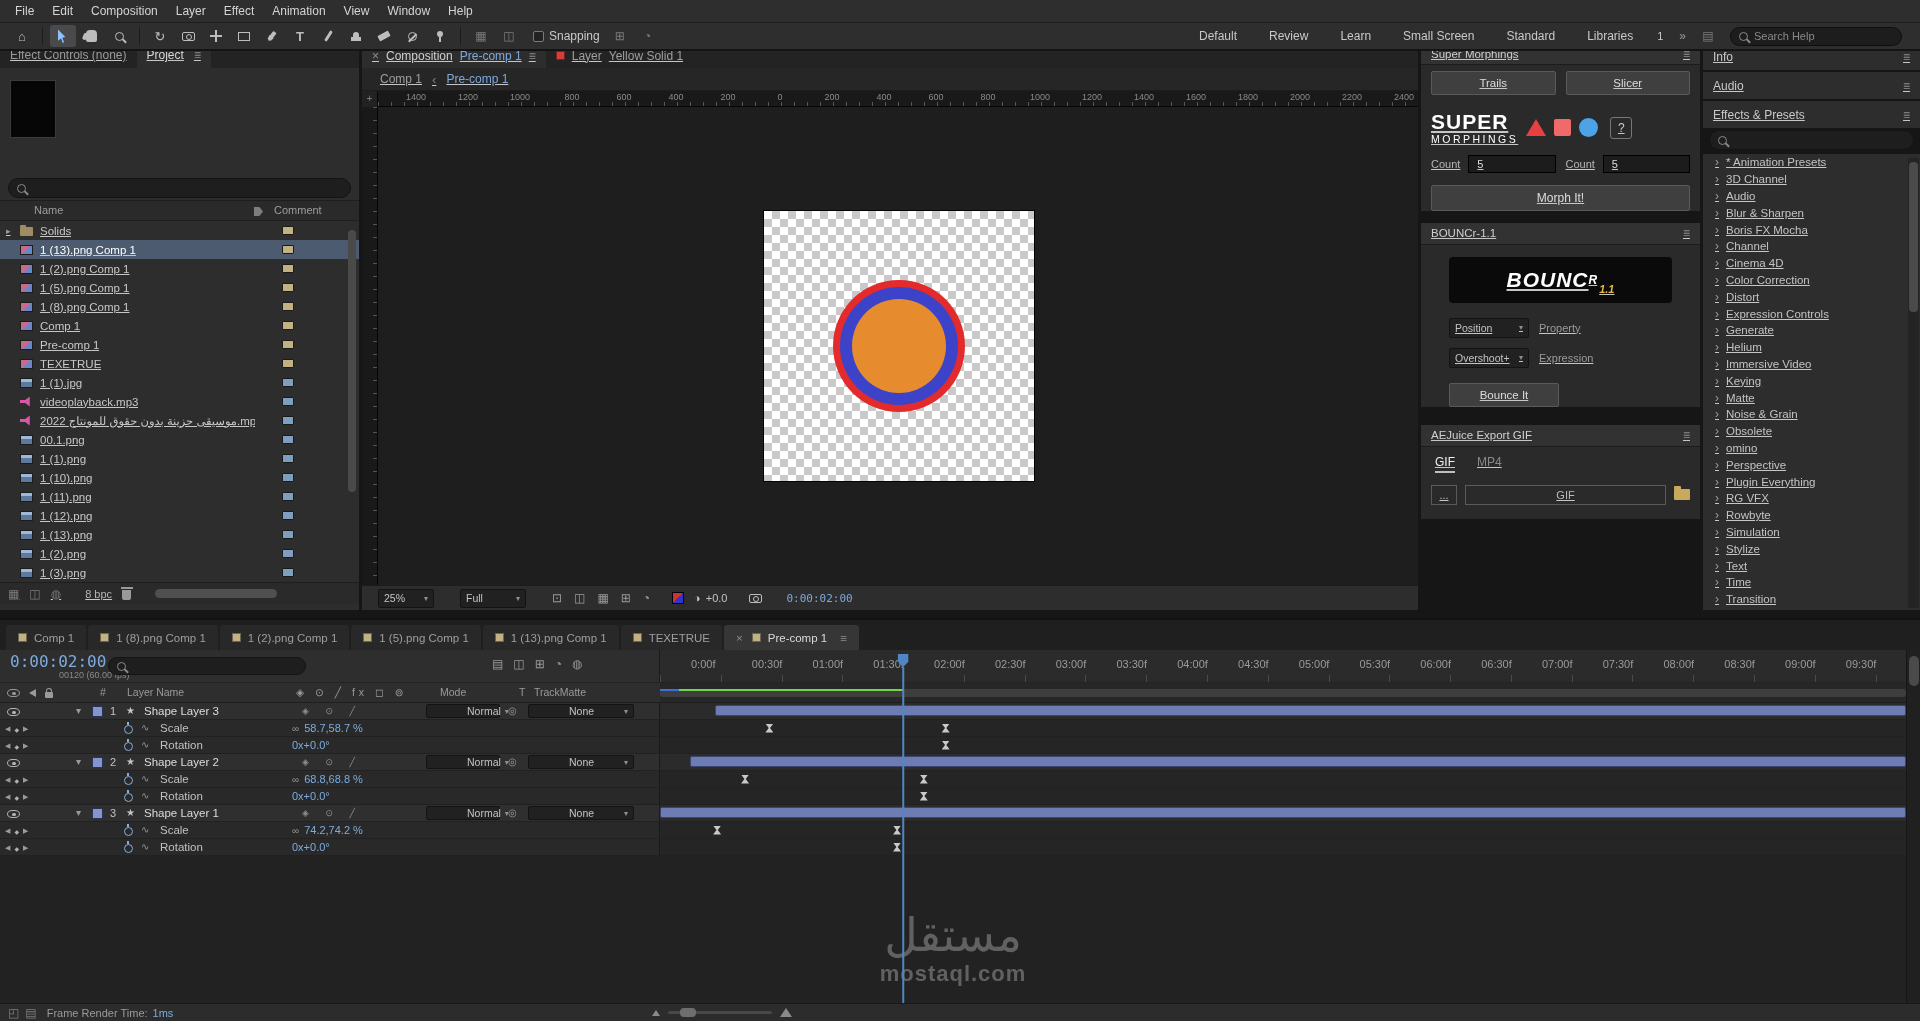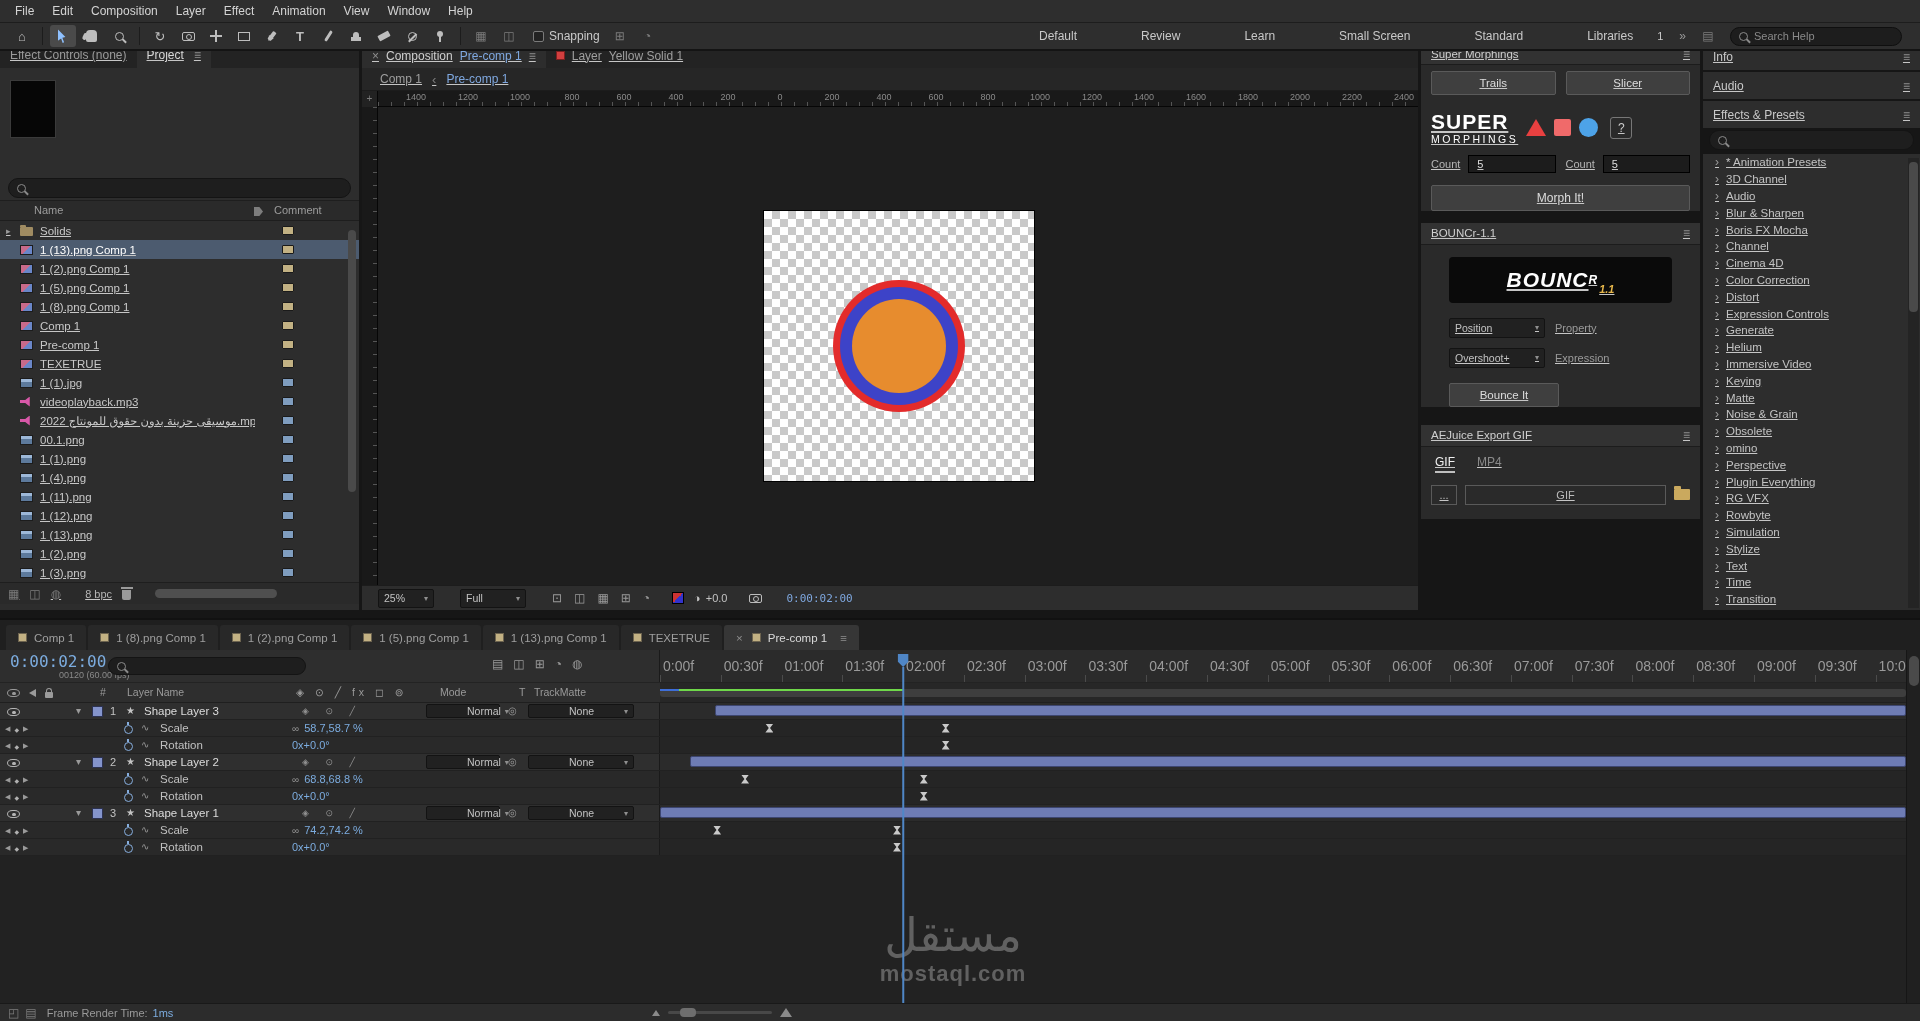--- a/index.html
+++ b/index.html
@@ -138,21 +138,21 @@
 .smbtn{flex:1;height:24px;background:#3f3f3f;border:1px solid #5a5a5a;border-radius:2px;color:#ddd;font-size:11.5px;display:flex;align-items:center;justify-content:center;}
 #sm-counts{display:flex;gap:10px;padding:4px 10px;align-items:center;}
 .cgroup{flex:1;display:flex;align-items:center;gap:8px;font-size:11px;color:#b5b5b5;}
 .cval{flex:1;height:18px;background:#1c1c1c;border:1px solid #000;color:#ddd;font-size:11px;display:flex;align-items:center;padding-left:8px;}
 #sm-morph{margin:8px 10px 12px 10px;height:26px;background:#3f3f3f;border:1px solid #5a5a5a;border-radius:2px;color:#ddd;font-size:12px;display:flex;align-items:center;justify-content:center;}
 #bo-logo{margin:12px 28px 10px 28px;height:46px;background:#0a0a0a;border-radius:4px;display:flex;align-items:center;justify-content:center;color:#fff;}
 #bo-logo .main{font-style:italic;font-weight:bold;font-size:21px;letter-spacing:1px;}
 #bo-logo .sup{font-style:italic;font-weight:bold;font-size:12px;vertical-align:super;}
 #bo-logo .ver{font-style:italic;font-weight:bold;font-size:11px;color:#e8b84b;margin-left:2px;align-self:flex-end;padding-bottom:8px;}
 .borow{display:flex;align-items:center;gap:10px;padding:5px 28px;}
-.borow .dd{width:96px;height:20px;}
+.borow .dd{width:80px;height:20px;}
 .borow .lab{font-size:11px;color:#9a9a9a;}
 #bo-btn{margin:10px 28px 18px 28px;width:110px;height:24px;background:#3f3f3f;border:1px solid #5a5a5a;border-radius:2px;color:#ddd;font-size:11.5px;display:flex;align-items:center;justify-content:center;}
 #aej-tabs{display:flex;gap:22px;padding:8px 14px 4px 14px;font-size:12px;}
 #aej-tabs .t1{color:#f0f0f0;border-bottom:2px solid #bfbfbf;padding-bottom:2px;}
 #aej-tabs .t2{color:#8a8a8a;}
 #aej-row{display:flex;align-items:center;gap:8px;padding:8px 10px 14px 10px;}
 #aej-dots{width:26px;height:20px;border:1px solid #5a5a5a;color:#bbb;font-size:11px;display:flex;align-items:center;justify-content:center;}
 #aej-field{flex:1;height:20px;border:1px solid #5a5a5a;color:#bbb;font-size:11px;display:flex;align-items:center;justify-content:center;}
 .i-folder{width:16px;height:11px;background:#caa95e;border-radius:1px;position:relative;flex:none;}
 .i-folder::before{content:"";position:absolute;top:-3px;left:0;width:7px;height:3px;background:#caa95e;border-radius:1px 1px 0 0;}
@@ -175,21 +175,21 @@
 .tchip{width:9px;height:9px;background:#c2b183;border:1px solid #6d6450;flex:none;}
 .tabx{color:#8f8f8f;margin-right:2px;}
 .tabmenu{color:#8f8f8f;margin-left:6px;}
 #tl-controls{position:absolute;top:30px;left:0;width:660px;height:32px;background:#2e2e2e;border-right:1px solid #1a1a1a;}
 #tl-timecode{position:absolute;left:10px;top:2px;font-family:"DejaVu Sans Mono",monospace;font-size:16px;color:#7cacdf;}
 #tl-frameinfo{position:absolute;left:11px;top:20px;font-size:9px;color:#8a8a8a;margin-left:48px;}
 #tl-search{position:absolute;left:108px;top:7px;width:198px;height:18px;}
 #tl-icons{position:absolute;left:492px;top:7px;display:flex;gap:10px;color:#9a9a9a;font-size:12px;}
 #tl-ruler{position:absolute;top:30px;left:660px;right:14px;height:32px;background:#2b2b2b;overflow:hidden;}
 #tl-ruler::after{content:"";position:absolute;left:0;right:0;bottom:0;height:7px;background:repeating-linear-gradient(90deg,#4b4b4b 0 1px,transparent 1px 4.878%);}
-.trl{position:absolute;top:8px;padding-left:3px;font-size:14px;color:#9a9a9a;white-space:nowrap;}
+.trl{position:absolute;top:8px;padding-left:3px;font-size:11px;color:#9a9a9a;white-space:nowrap;margin-left:28px;}
 #tl-header{position:absolute;top:62px;left:0;width:660px;height:21px;background:#2e2e2e;border-top:1px solid #232323;border-bottom:1px solid #1f1f1f;}
 #tl-header .hicons{position:absolute;left:7px;top:5px;display:flex;gap:9px;align-items:center;}
 .hcol{position:absolute;top:3px;font-size:10.5px;color:#9a9a9a;}
 #tl-header .hsw{letter-spacing:4px;}
 #tl-headertrack{position:absolute;top:62px;left:660px;right:14px;height:21px;background:#272727;border-top:1px solid #232323;border-bottom:1px solid #1f1f1f;}
 .wa{position:absolute;left:0;right:0;top:6px;height:8px;background:#3e3e3e;border-radius:3px;}
 #cache-blue{position:absolute;left:0;top:0;height:2px;width:1.5%;background:#3e6ed8;}
 #cache-green{position:absolute;left:1.5%;top:0;height:2px;background:#6fd84a;}
 #tl-rows{position:absolute;top:83px;left:0;right:14px;}
 .trow{height:17px;display:flex;border-bottom:1px solid #212121;}
@@ -317,21 +317,21 @@
     </span>
   <span class="cb"></span>
   <span id="snap-label">Snapping</span>
   <span class="tool">
       <span class="dimglyph">⊞</span>
     </span>
   <span class="tool">
       <span class="dimglyph">◔</span>
     </span>
   <span id="ws-spacer"></span>
-  <div id="workspaces" style="display:flex;align-items:flex-start;gap:32px;">
+  <div id="workspaces" style="display:flex;align-items:flex-start;">
       <div class="wsi">Default</div>
       <div class="wsi">Review</div>
       <div class="wsi">Learn</div>
       <div class="wsi">Small Screen</div>
       <div class="wsi">Standard</div>
       <div class="wsi">Libraries</div>
     </div>
   <span id="ws-count">1</span>
   <span id="ws-overflow">»</span>
   <span class="tool">
@@ -440,21 +440,21 @@
       </div>
       <div class="prow">
         <span class="parr"></span>
         <span class="pic ic-image"></span>
         <span class="plab">1 (1).png</span>
         <span class="pchip" style="background: rgb(127, 157, 191);"></span>
       </div>
       <div class="prow">
         <span class="parr"></span>
         <span class="pic ic-image"></span>
-        <span class="plab">1 (4).png</span>
+        <span class="plab">1 (10).png</span>
         <span class="pchip" style="background: rgb(127, 157, 191);"></span>
       </div>
       <div class="prow">
         <span class="parr"></span>
         <span class="pic ic-image"></span>
         <span class="plab">1 (11).png</span>
         <span class="pchip" style="background: rgb(127, 157, 191);"></span>
       </div>
       <div class="prow">
         <span class="parr"></span>

